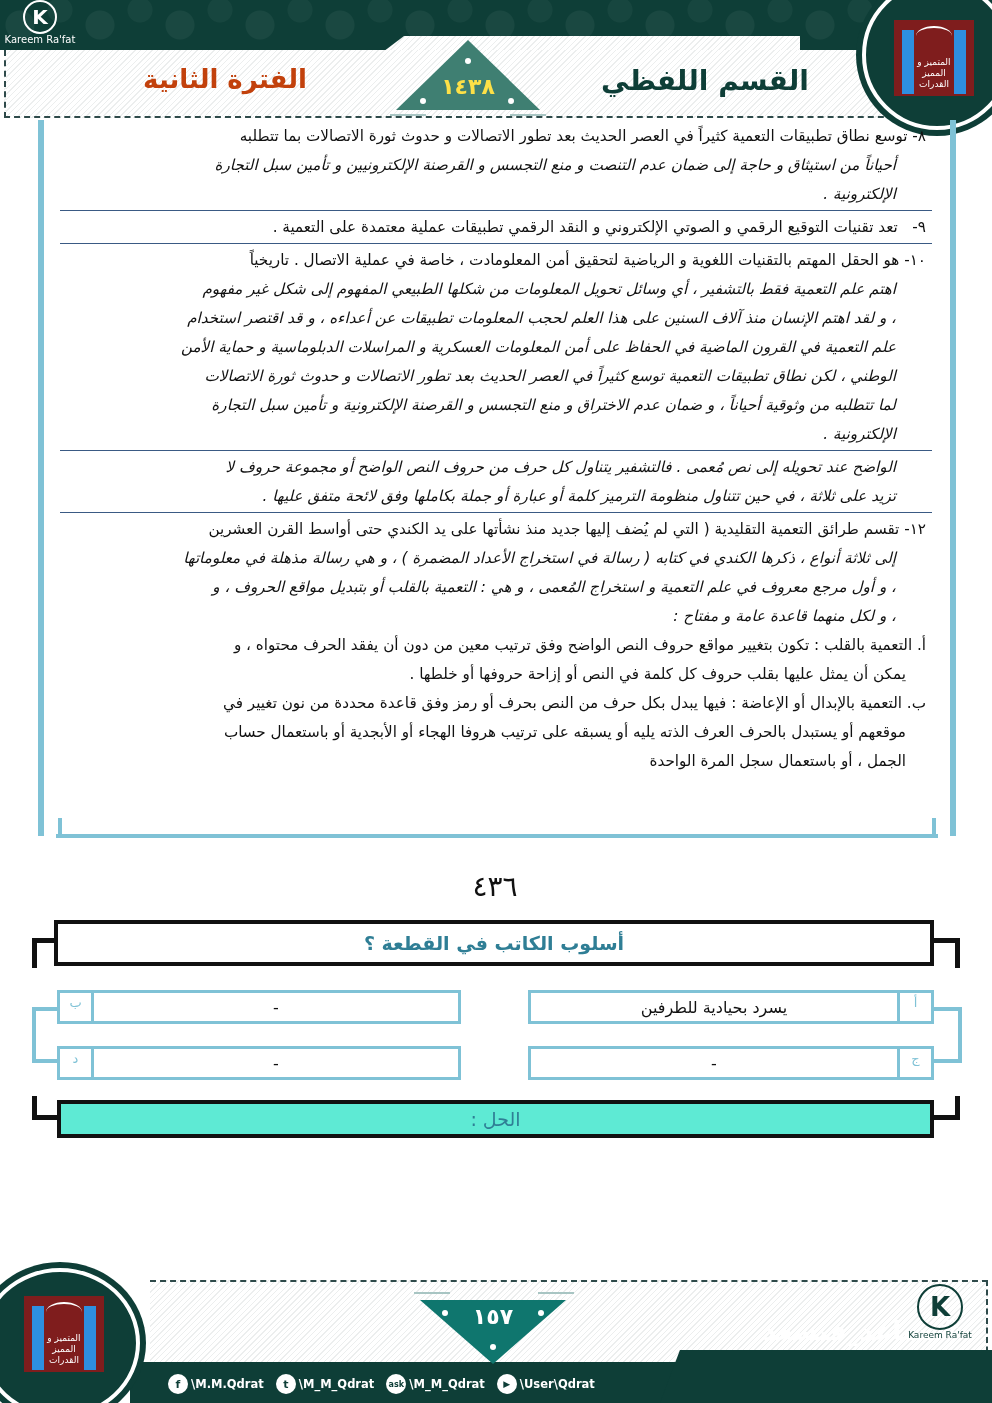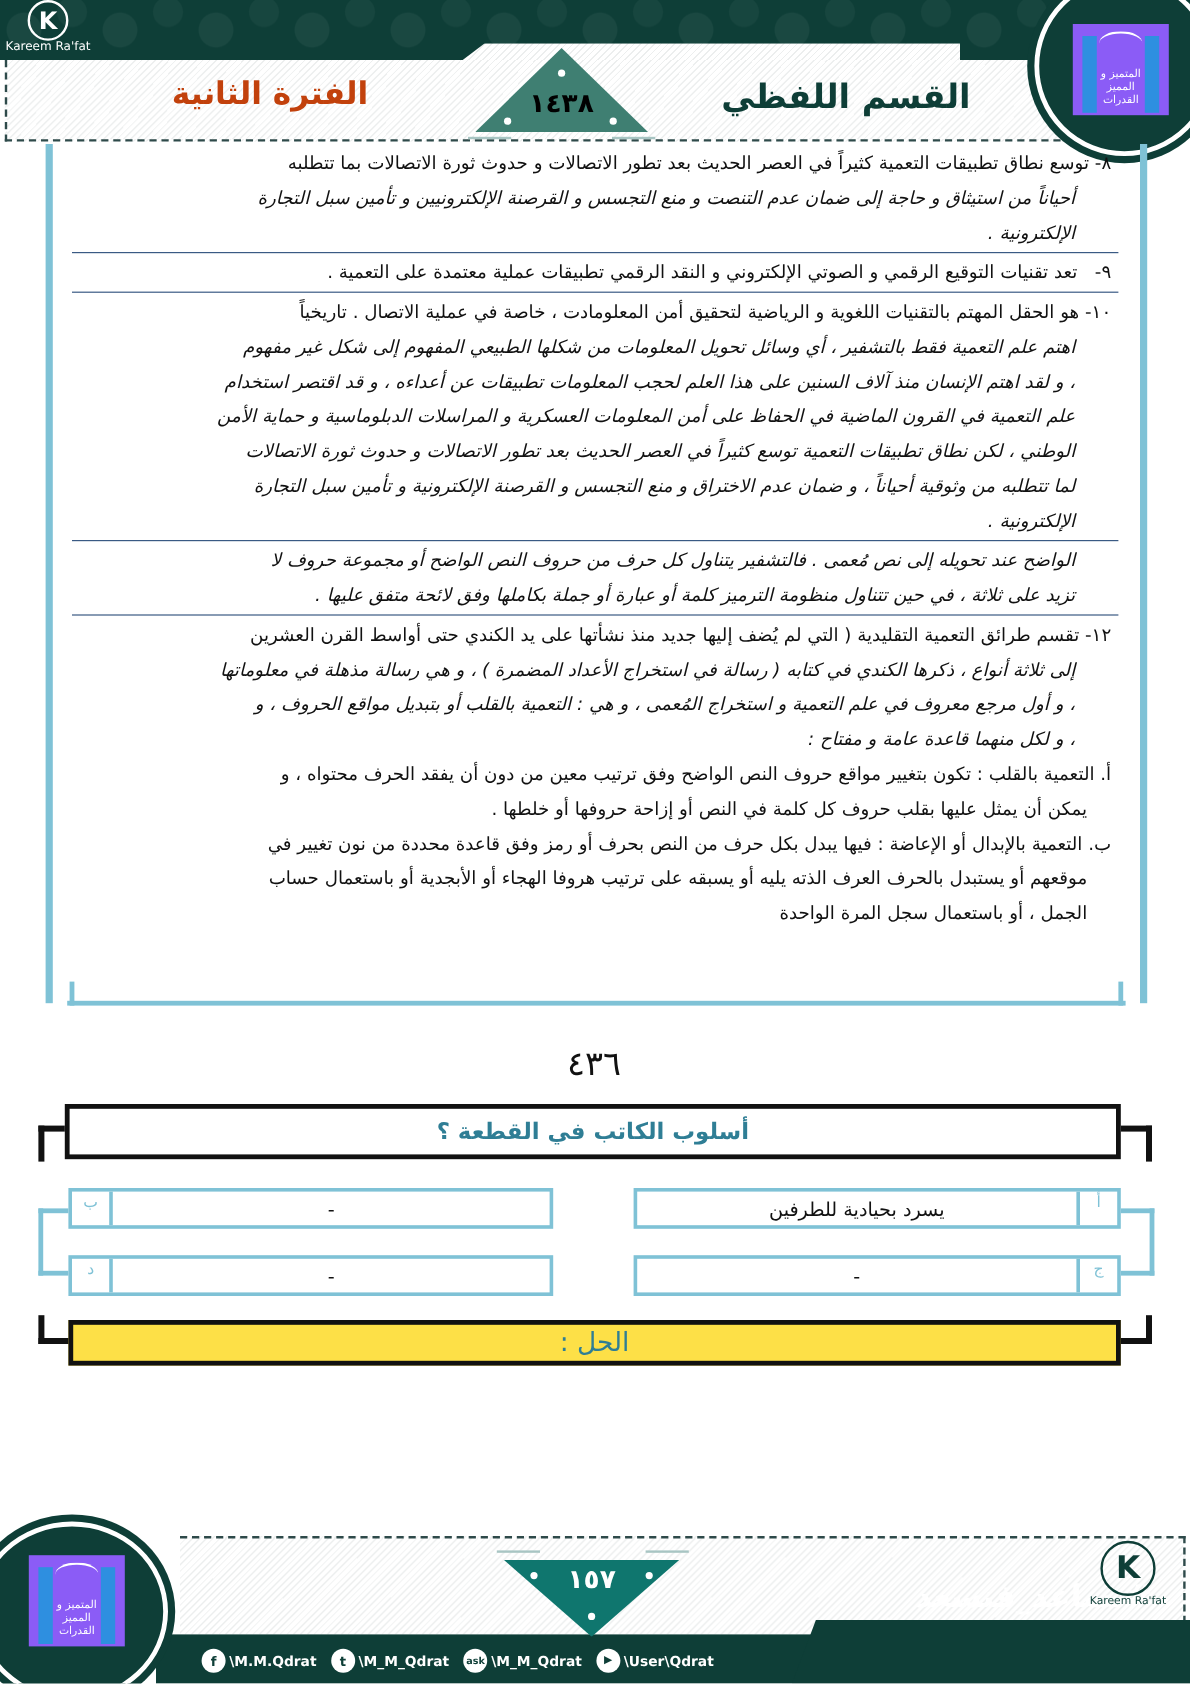--- a/index.html
+++ b/index.html
@@ -46,30 +46,30 @@
   }
   .tri-up {
     position: absolute; left: 396px; top: 40px; width: 144px; height: 70px;
     background: #3f7f72;
     clip-path: polygon(50% 0, 100% 100%, 0 100%);
   }
   .tri-up .num, .tri-down .num {
     position: absolute; left: 0; width: 100%; text-align: center;
     font-size: 22px; font-weight: bold;
   }
-  .tri-up .num { top: 34px; color: #000000; }
+  .tri-up .num { top: 34px; color: #fde047; }
   .dot { position: absolute; width: 6px; height: 6px; background: #fff; border-radius: 50%; }
   .hdr-logo-right {
     position: absolute; left: 862px; top: -20px; width: 150px; height: 150px;
     border-radius: 50%; background: #0e3e37; border: 4px solid #ffffff;
     box-shadow: 0 0 0 6px #0e3e37;
   }
   .mm-logo {
     position: absolute; left: 36px; top: 36px; width: 80px; height: 76px;
-    background: #8b5cf6; color: #fff; font-size: 11px; text-align: center;
+    background: #7f1d1d; color: #fff; font-size: 11px; text-align: center;
     display: flex; flex-direction: column; align-items: center; justify-content: flex-end;
     padding-bottom: 6px; direction: rtl;
   }
   .mm-logo::before, .mm-logo::after {
     content: ""; position: absolute; top: 10px; width: 12px; height: 64px; background: #2e8fe0;
   }
   .mm-logo::before { left: 8px; }
   .mm-logo::after { right: 8px; }
   .mm-book { position: absolute; top: 6px; left: 22px; width: 36px; height: 20px; border-top: 2px solid #fff; border-radius: 50% 50% 0 0; }
 
@@ -145,23 +145,23 @@
   .conn-l {
     position: absolute; left: 32px; top: 1007px; width: 26px; height: 56px;
     border-left: 4px solid #7fc2d6; border-top: 4px solid #7fc2d6; border-bottom: 4px solid #7fc2d6;
   }
   .conn-r {
     position: absolute; left: 932px; top: 1007px; width: 30px; height: 56px;
     border-right: 4px solid #7fc2d6; border-top: 4px solid #7fc2d6; border-bottom: 4px solid #7fc2d6;
   }
   .sol {
     position: absolute; left: 57px; top: 1100px; width: 877px; height: 38px;
-    border: 4px solid #111; background: #fde047;
+    border: 4px solid #111; background: #5eead4;
     display: flex; align-items: center; justify-content: center;
-    color: #2f7e95; font-size: 22px; direction: rtl;
+    color: #2f7e95; font-size: 19px; direction: rtl;
   }
 
   
   .ftr-strip {
     position: absolute; left: 150px; top: 1280px; width: 838px; height: 82px;
     background: repeating-linear-gradient(135deg, #ffffff 0 3px, #eceeee 3px 4px);
     border-top: 2px dashed #2e4a4a; border-right: 2px dashed #2e4a4a;
   }
   .ftr-band {
     position: absolute; left: 130px; top: 1362px; width: 862px; height: 41px;

